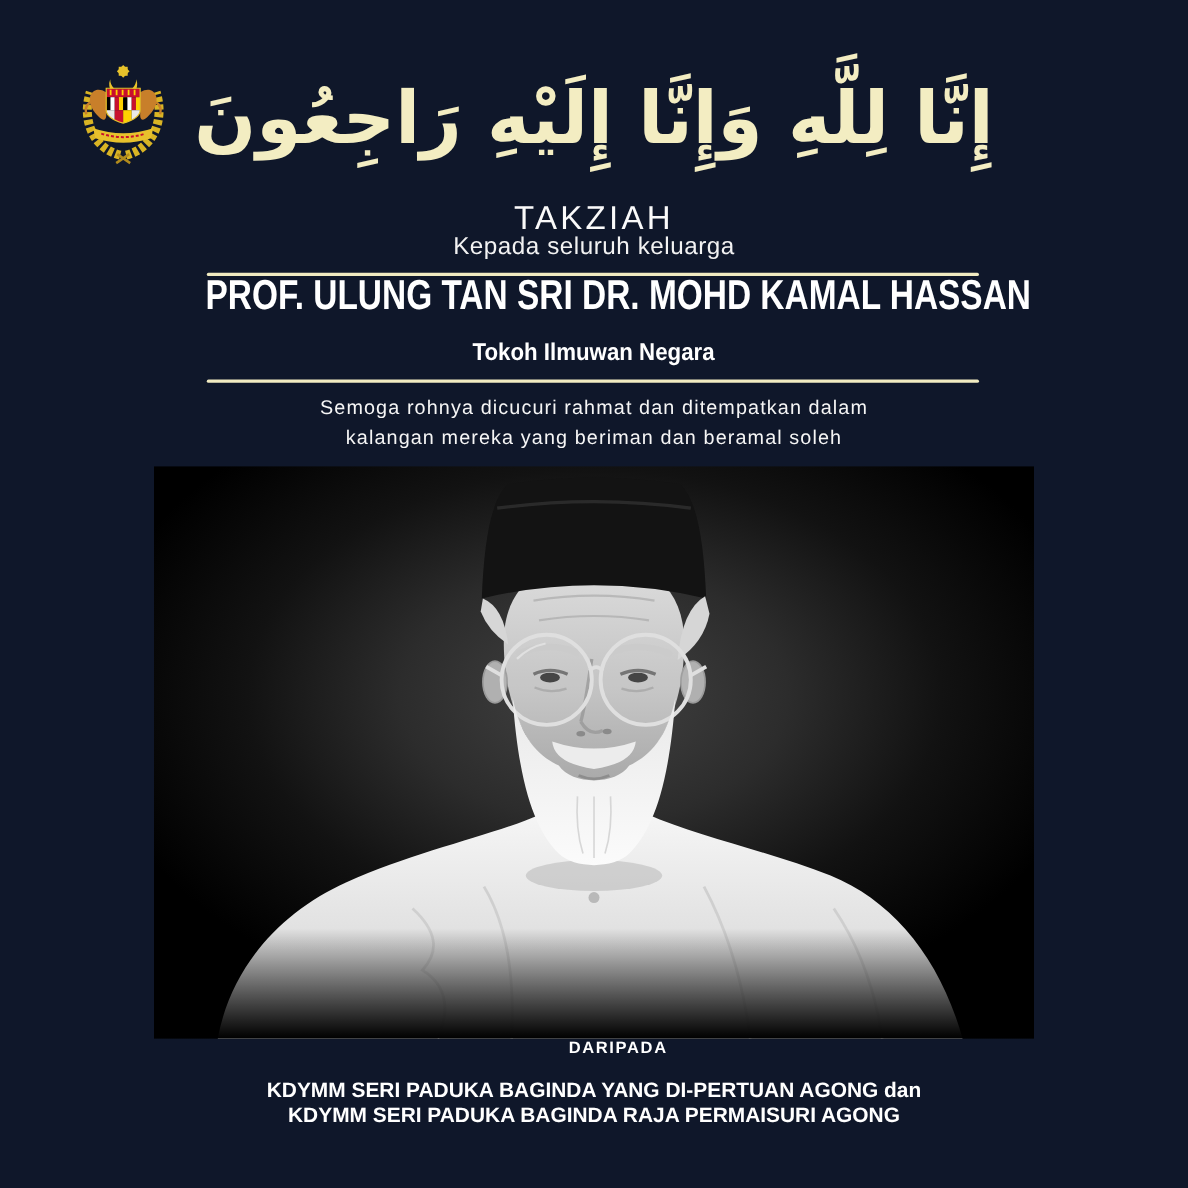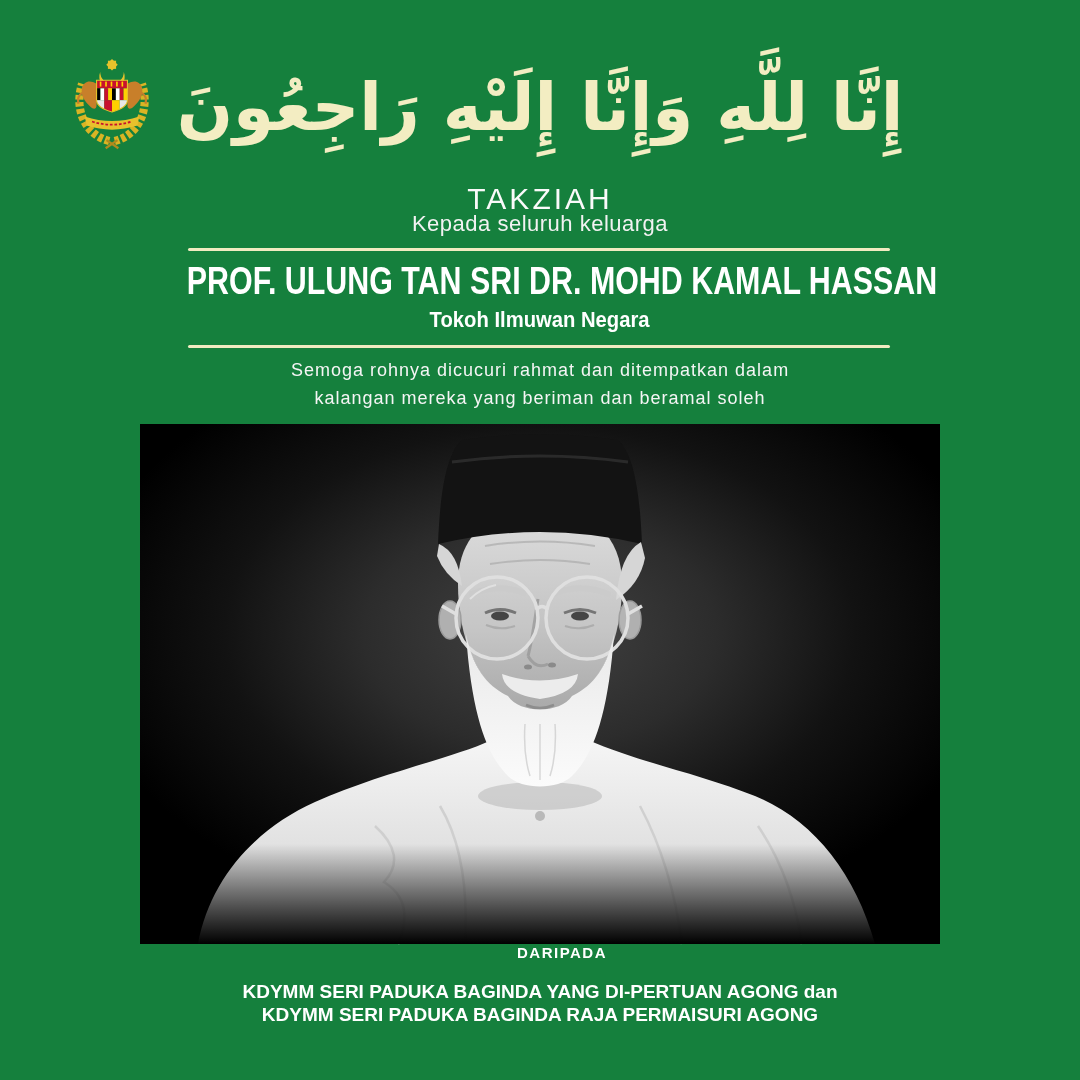--- a/index.html
+++ b/index.html
@@ -1,35 +1,35 @@
 <!DOCTYPE html>
 <html><head>
 <meta charset="utf-8">
 <style>
   html,body{margin:0;padding:0;background:#000;}
   .poster{
-    position:relative;width:1080px;height:1080px;background:#15803d;
+    position:relative;width:1080px;height:1080px;background:#0f172a;
     overflow:hidden;font-family:"Liberation Sans",sans-serif;color:#fff;
   }
   .abs{position:absolute;}
   .center-row{left:0;right:0;text-align:center;}
   
   .crest{left:66px;top:53px;width:92px;height:98px;}
   
   .calligraphy{
     top:46px;height:124px;line-height:124px;font-size:66px;font-weight:bold;
     font-family:"DejaVu Sans",sans-serif;color:#f3edc2;letter-spacing:1px;
   }
   
   .takziah{top:182px;font-size:30px;letter-spacing:3px;color:#fafafa;}
   .kepada{top:211px;font-size:22px;letter-spacing:.5px;color:#f2f2f2;}
   .divider{left:188px;width:702px;height:3px;background:#f1ebc1;border-radius:2px;}
   .divider-1{top:248px;}
   .divider-2{top:345px;}
-  .name-row{top:260px;font-weight:bold;font-size:38px;line-height:42px;white-space:nowrap;margin-left:45px;}
+  .name-row{top:248px;font-weight:bold;font-size:38px;line-height:42px;white-space:nowrap;margin-left:45px;}
   .squeeze{display:inline-block;transform:scaleX(.8);transform-origin:center;}
   .tokoh-row{top:306px;font-weight:bold;font-size:22px;line-height:28px;white-space:nowrap;}
   .squeeze-sm{display:inline-block;transform:scaleX(.92);transform-origin:center;}
   .dua{top:356px;font-size:18px;line-height:28px;letter-spacing:1px;white-space:pre-line;color:#f5f5f5;}
   
   .portrait{left:140px;top:423px;width:800px;height:522px;}
   
   .daripada{top:944px;font-size:15px;font-weight:bold;letter-spacing:1.5px;padding-left:44px;}
   .from-names{top:980px;font-size:19px;font-weight:bold;line-height:23px;white-space:pre-line;}
 </style>

